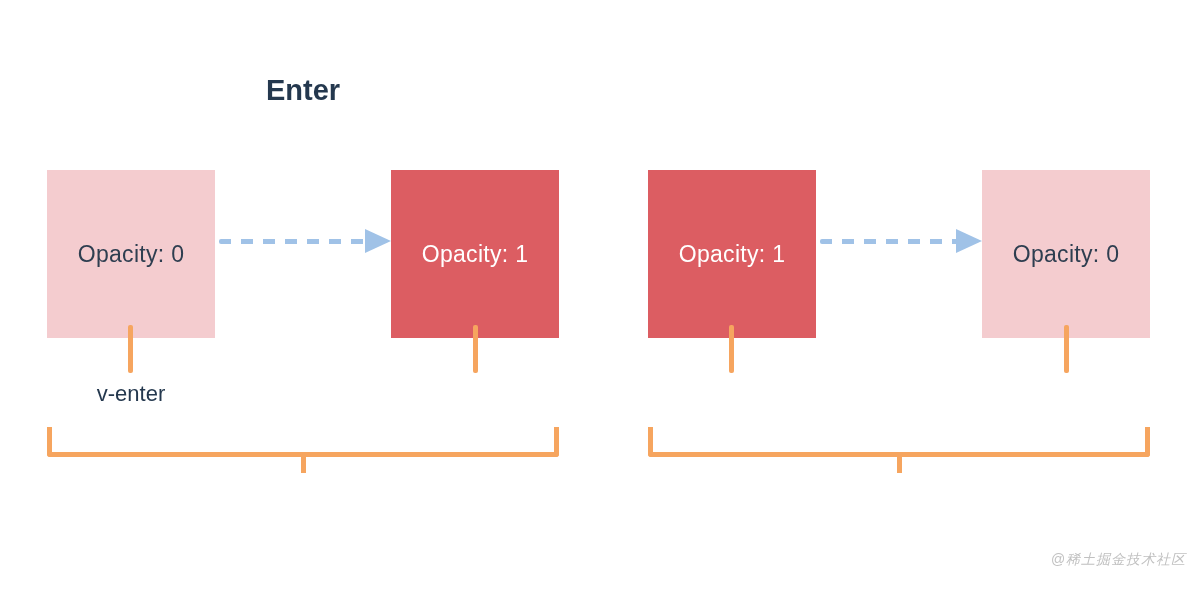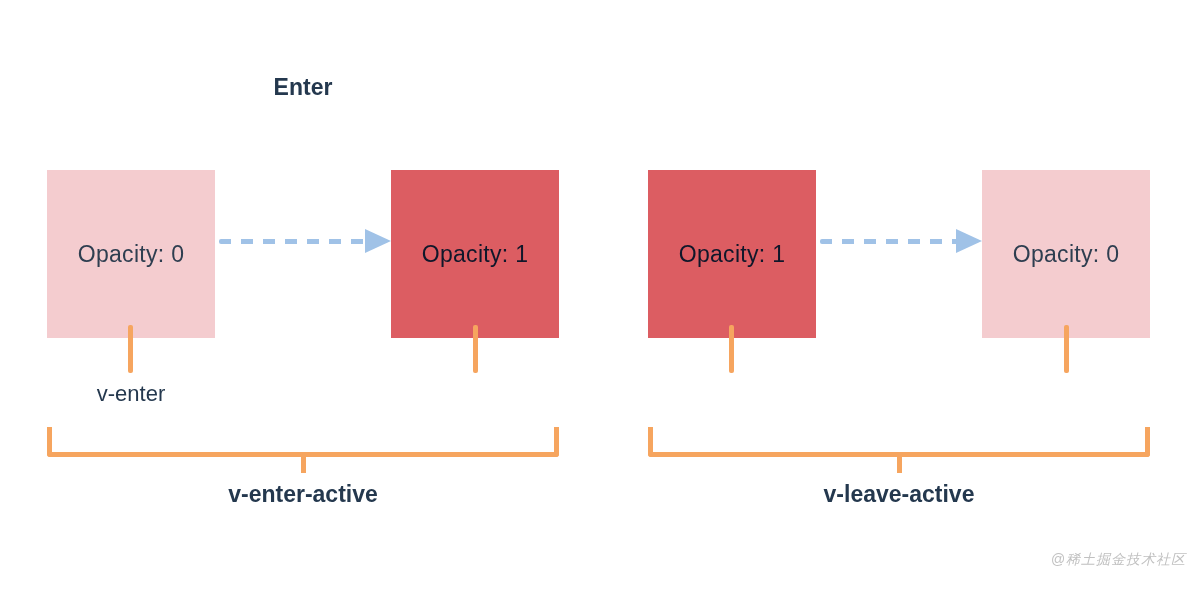--- a/index.html
+++ b/index.html
@@ -6,31 +6,31 @@
   html,body { background:#ffffff; }
   body { width:1200px; height:600px; font-family:"Liberation Sans", sans-serif; overflow:hidden; }
   .stage { position:relative; width:1200px; height:600px; background:#ffffff; }
 
   .panel { position:absolute; top:0; height:600px; }
   .panel-enter { left:47px;  width:512px; }
   .panel-leave { left:648px; width:502px; }
 
   .panel-title {
     position:absolute; top:74px; left:0; right:0; text-align:center;
-    font-size:23px; font-weight:bold; color:var(--navy,#24384e);
+    font-size:29px; font-weight:bold; color:var(--navy,#24384e);
   }
 
   .box {
     position:absolute; top:170px; width:168px; height:168px;
     display:flex; align-items:center; justify-content:center;
   }
   .box-start { left:0; }
   .box-end   { right:0; }
   .box.faded { background:var(--pink,#f4cccf); color:#2e3e50; }
-  .box.solid { background:var(--red,#dc5d62);  color:#0f172a; }
+  .box.solid { background:var(--red,#dc5d62);  color:#ffffff; }
   .box-label { font-size:23px; letter-spacing:0.3px; }
 
   .arrow { position:absolute; top:229px; left:172px; right:168px; height:24px; }
   .dash-line {
     position:absolute; left:0; right:22px; top:10px; height:5px;
     background:repeating-linear-gradient(90deg, var(--blue,#a0c2e7) 0 12px, transparent 12px 22px);
     border-radius:2px;
   }
   .arrow-head {
     position:absolute; right:0; top:0; width:0; height:0;
@@ -89,21 +89,20 @@
       <span class="box-label">Opacity: 1</span>
     </div>
 
     <div class="stem stem-start"></div>
     <div class="stem stem-end"></div>
 
     <div class="class-label start-class">v-enter</div>
 
     <div class="bracket"></div>
     <div class="bracket-stem"></div>
-    <div class="active-label">v-enter-active</div>
   </section>
 
   <section class="panel panel-leave">
 
     <div class="box box-start solid">
       <span class="box-label">Opacity: 1</span>
     </div>
 
     <div class="arrow">
       <div class="dash-line"></div>
@@ -113,17 +112,16 @@
     <div class="box box-end faded">
       <span class="box-label">Opacity: 0</span>
     </div>
 
     <div class="stem stem-start"></div>
     <div class="stem stem-end"></div>
 
 
     <div class="bracket"></div>
     <div class="bracket-stem"></div>
-    <div class="active-label">v-leave-active</div>
   </section>
 
   <div class="watermark">@稀土掘金技术社区</div>
 </div>
 
 </body></html>

